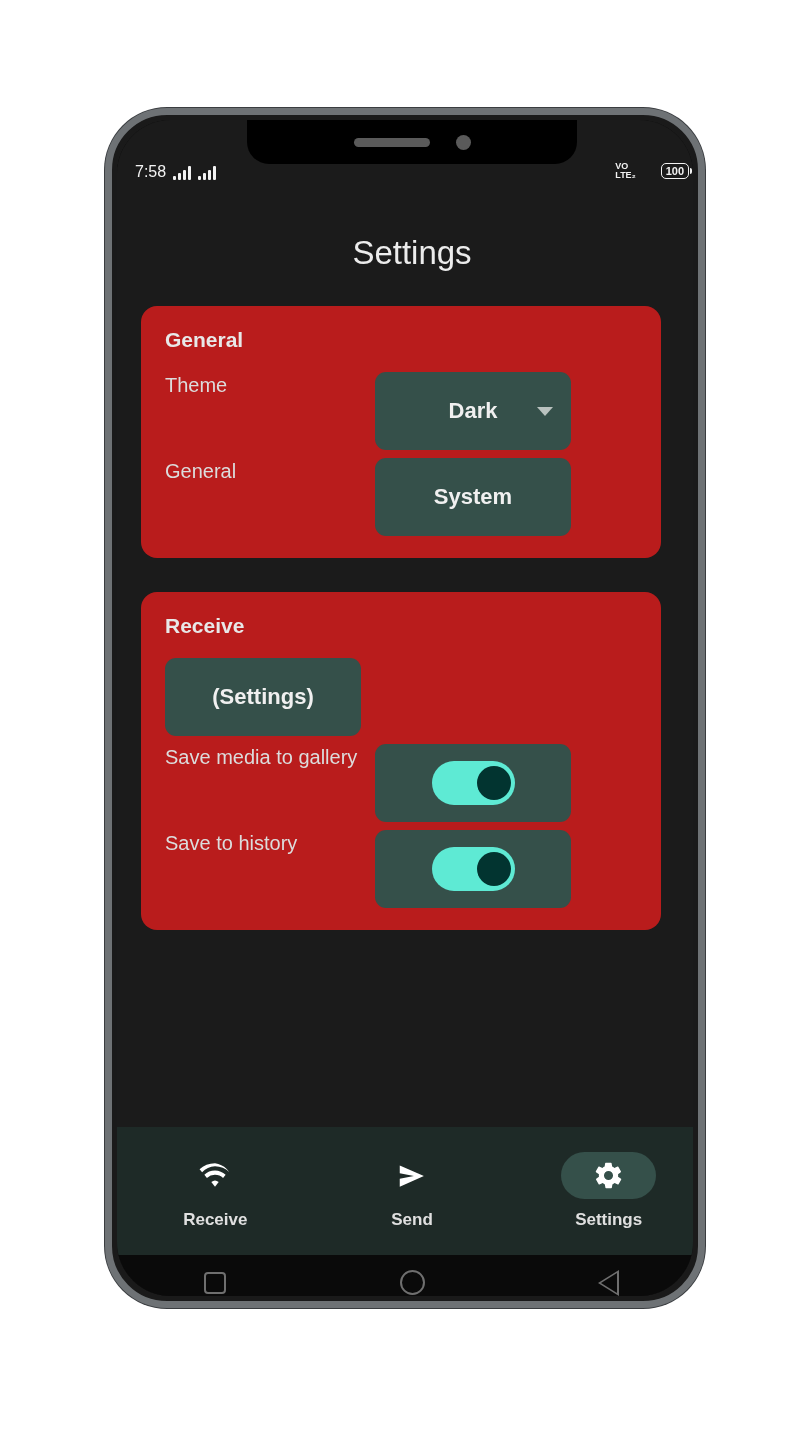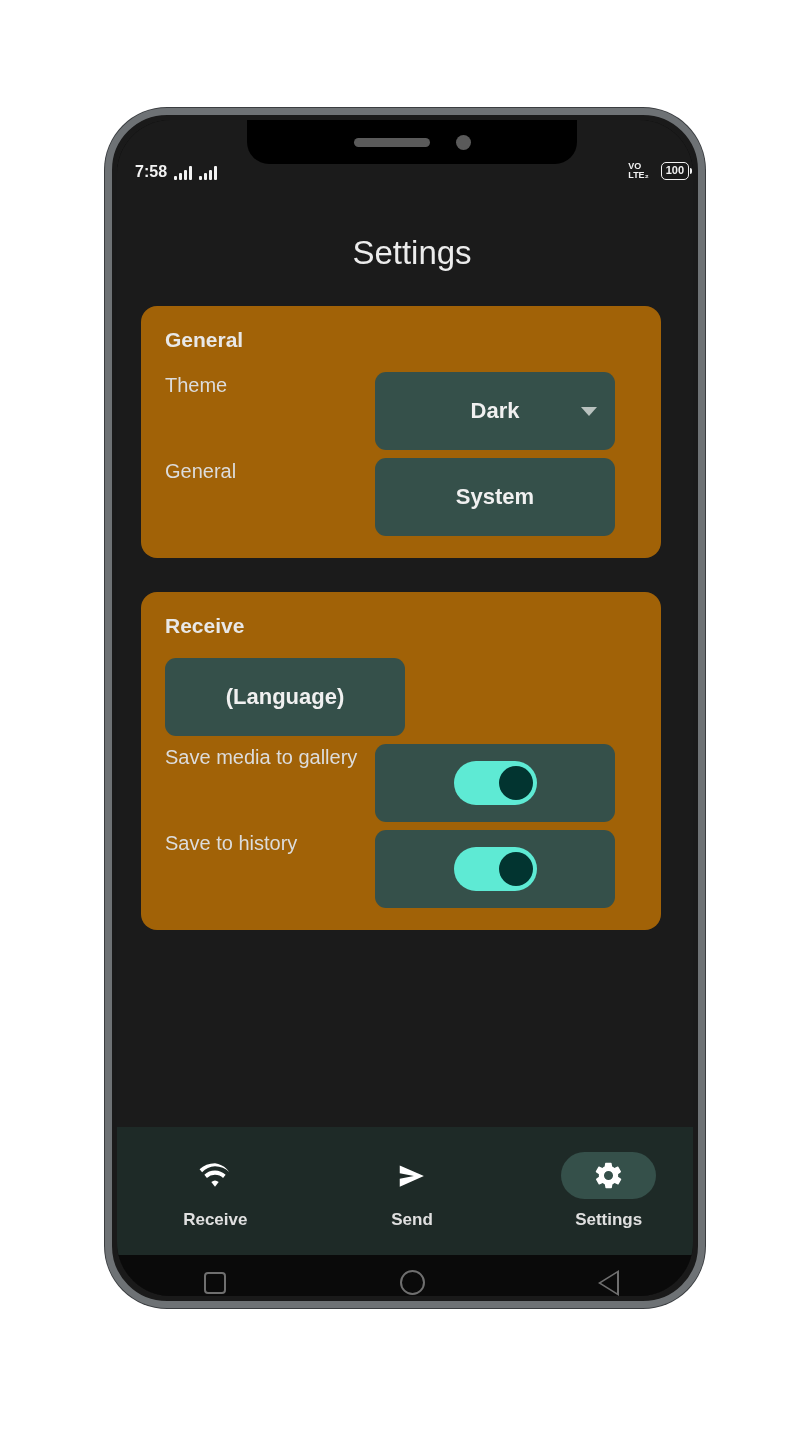--- a/index.html
+++ b/index.html
@@ -70,31 +70,30 @@
     gap:26px;
     z-index:5;
   }
   .speaker-slot { width:76px; height:9px; background:#5a5a5a; border-radius:5px; }
   .camera-dot   { width:15px; height:15px; background:#5a5a5a; border-radius:50%; }
 
   .status-left {
     display:flex; align-items:flex-end; gap:7px;
     color:#f2f2f2; font-size:16px; line-height:1;
     padding-bottom:2px;
-    font-weight:bold;
   }
   .signal { display:flex; align-items:flex-end; gap:2px; height:14px; }
   .signal i { display:block; width:3px; background:#f2f2f2; border-radius:1px; }
   .signal i:nth-child(1){ height:4px; }
   .signal i:nth-child(2){ height:7px; }
   .signal i:nth-child(3){ height:10px; }
   .signal i:nth-child(4){ height:14px; }
 
   .status-right {
-    display:flex; gap:12px;
+    display:flex; align-items:center; gap:25px;
     padding-bottom:2px;
   }
   .volte {
     color:#f2f2f2; font-size:9px; font-weight:bold;
     line-height:9px; text-align:left;
   }
   .battery {
     border:1.5px solid #f2f2f2;
     border-radius:5px;
     padding:1px 4px;
@@ -120,21 +119,21 @@
     color:#ececec;
     font-size:33px;
     font-weight:normal;
     padding:44px 0 34px 0;
   }
 
   
   #content { padding:0 0 0 24px; }
 
   .card {
-    background:#a16207;
+    background:#b91c1c;
     border-radius:16px;
     padding:22px 0 22px 24px;
     margin-bottom:34px;
     width:520px;
   }
   .card-title {
     color:#e8e8e8;
     font-size:21px;
     font-weight:bold;
     margin-bottom:20px;
@@ -148,21 +147,21 @@
   .setting-row:last-child { margin-bottom:0; }
   .row-label {
     color:#dcdcdc;
     font-size:20px;
     flex:0 0 210px;
     line-height:1.35;
   }
   .control {
     background:#35504a;
     border-radius:11px;
-    width:240px;
+    width:196px;
     height:78px;
     display:flex;
     align-items:center;
     justify-content:center;
     position:relative;
   }
   .control-text {
     color:#f0f0f0;
     font-size:22px;
     font-weight:bold;
@@ -339,21 +338,21 @@
             </div>
           </div>
         </div>
 
         <div class="card">
           <div class="card-title">Receive</div>
 
 
           <div class="setting-row">
             <div class="control">
-              <span class="control-text">(Language)</span>
+              <span class="control-text">(Settings)</span>
             </div>
           </div>
 
           <div class="setting-row">
             <div class="row-label">Save media to gallery</div>
             <div class="control">
               <span class="toggle on">
                   <span class="knob"></span>
                 </span>
             </div>

